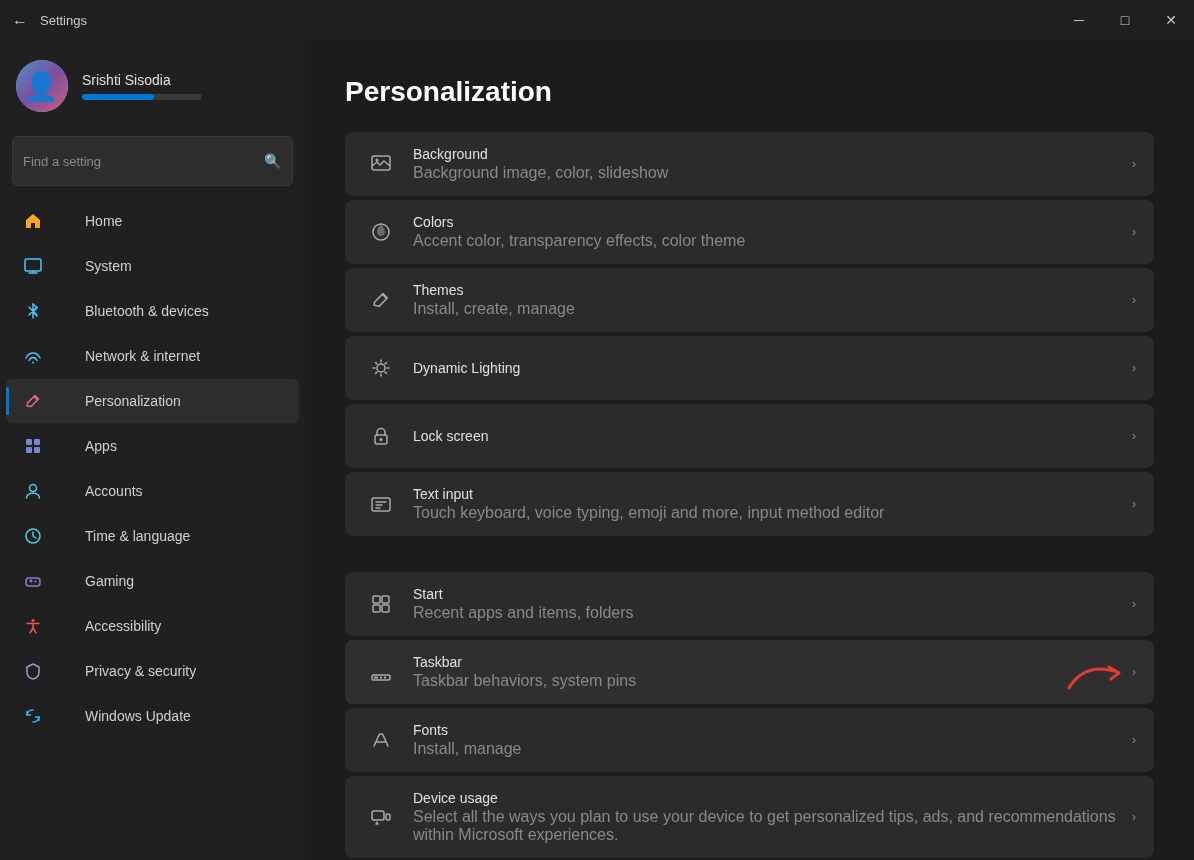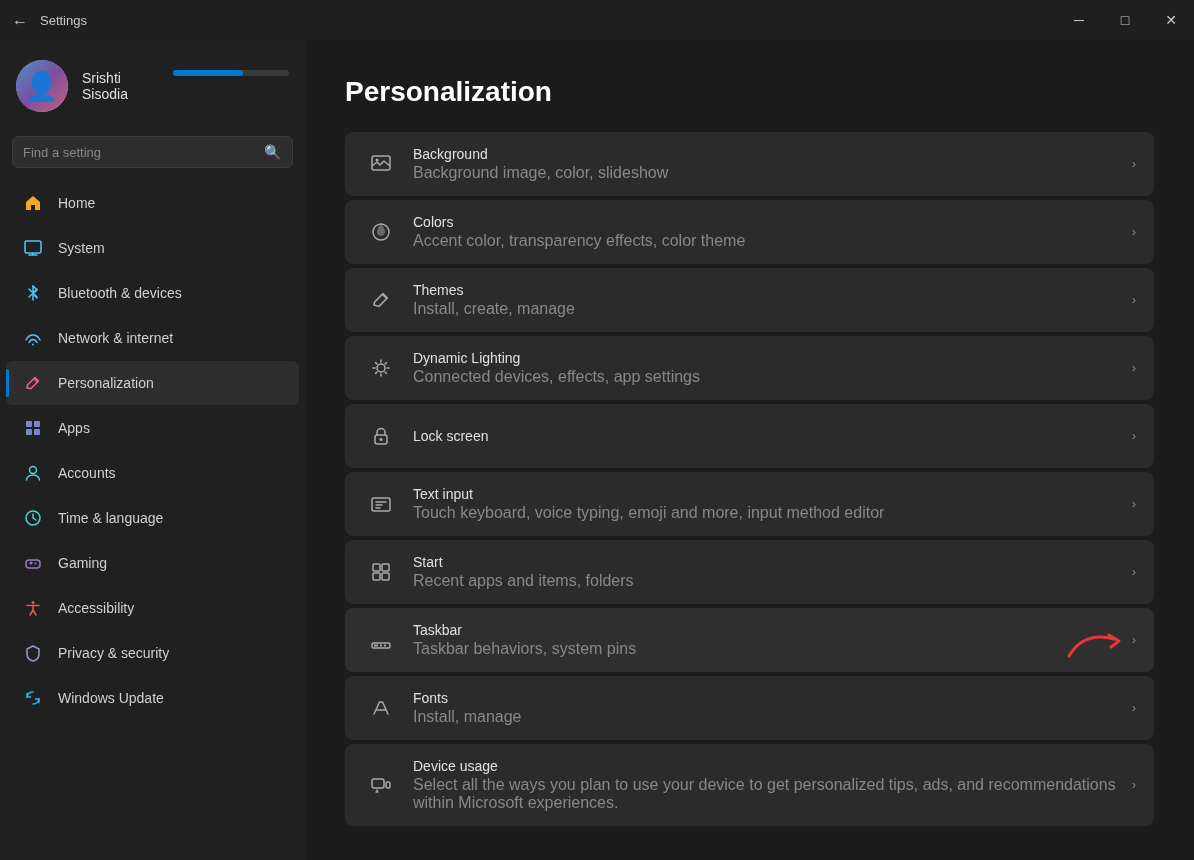--- a/index.html
+++ b/index.html
@@ -95,21 +95,21 @@
     .avatar-img::after {
       content: '👤';
       position: absolute;
       font-size: 28px;
       top: 50%;
       left: 50%;
       transform: translate(-50%, -50%);
     }
     .user-info {
       display: flex;
-      flex-direction: row;
+      flex-direction: column;
       gap: 6px;
     }
     .user-name {
       font-size: 14px;
       font-weight: 500;
       color: #e0e0e0;
     }
     .user-bar {
       width: 120px;
       height: 6px;
@@ -127,21 +127,21 @@
     .search-container {
       padding: 8px 12px 12px 12px;
     }
     .search-box {
       width: 100%;
       background: #2d2d2d;
       border: 1px solid #3a3a3a;
       border-radius: 6px;
       display: flex;
       align-items: center;
-      padding: 7px 10px;
+      padding: 16px 10px;
       gap: 8px;
     }
     .search-box input {
       background: transparent;
       border: none;
       outline: none;
       color: #c8c8c8;
       font-size: 13px;
       flex: 1;
       font-family: 'Segoe UI', sans-serif;
@@ -178,20 +178,21 @@
       height: 22px;
       display: flex;
       align-items: center;
       justify-content: center;
       font-size: 16px;
       flex-shrink: 0;
     }
     .nav-label {
       font-size: 14px;
       color: #d0d0d0;
+      margin-left: 27px;
     }
 
     
     .main-content {
       flex: 1;
       background: #1c1c1c;
       overflow-y: auto;
       padding: 36px 40px;
     }
     .main-content::-webkit-scrollbar { width: 6px; }
@@ -476,21 +477,20 @@
         <div class="settings-item-wrapper" style="position: relative;">
           <div class="settings-item">
     <div class="settings-item-icon">
               <svg width="22" height="22" viewBox="0 0 22 22" fill="none">
                 <circle cx="11" cy="11" r="4" stroke="#aaa" stroke-width="1.5"></circle>
                 <path d="M11 3V5M11 17V19M3 11H5M17 11H19M5.6 5.6L7 7M15 15L16.4 16.4M5.6 16.4L7 15M15 7L16.4 5.6" stroke="#aaa" stroke-width="1.5" stroke-linecap="round"></path>
               </svg>
             </div>
     <div class="settings-item-text">
       <div class="settings-item-title">Dynamic Lighting</div>
-      <div class="settings-item-desc">Connected devices, effects, app settings</div>
     </div>
     <span class="chevron">›</span>
   </div>
         </div>
         <div class="settings-item-wrapper" style="position: relative;">
           <div class="settings-item">
     <div class="settings-item-icon">
               <svg width="22" height="22" viewBox="0 0 22 22" fill="none">
                 <rect x="5" y="10" width="12" height="9" rx="2" stroke="#aaa" stroke-width="1.5"></rect>
                 <path d="M7 10V7C7 5 9 3.5 11 3.5C13 3.5 15 5 15 7V10" stroke="#aaa" stroke-width="1.5" stroke-linecap="round"></path>
@@ -511,21 +511,21 @@
                 <path d="M6 9H16M6 12H12M6 15H10" stroke="#aaa" stroke-width="1.5" stroke-linecap="round"></path>
               </svg>
             </div>
     <div class="settings-item-text">
       <div class="settings-item-title">Text input</div>
       <div class="settings-item-desc">Touch keyboard, voice typing, emoji and more, input method editor</div>
     </div>
     <span class="chevron">›</span>
   </div>
         </div>
-        <div class="settings-item-wrapper" style="position: relative;">
+        <div class="settings-item-wrapper" style="position: relative; margin-top: 32px;">
           <div class="settings-item">
     <div class="settings-item-icon">
               <svg width="22" height="22" viewBox="0 0 22 22" fill="none">
                 <rect x="3" y="3" width="7" height="7" rx="1" stroke="#aaa" stroke-width="1.5"></rect>
                 <rect x="12" y="3" width="7" height="7" rx="1" stroke="#aaa" stroke-width="1.5"></rect>
                 <rect x="3" y="12" width="7" height="7" rx="1" stroke="#aaa" stroke-width="1.5"></rect>
                 <rect x="12" y="12" width="7" height="7" rx="1" stroke="#aaa" stroke-width="1.5"></rect>
               </svg>
             </div>
     <div class="settings-item-text">

